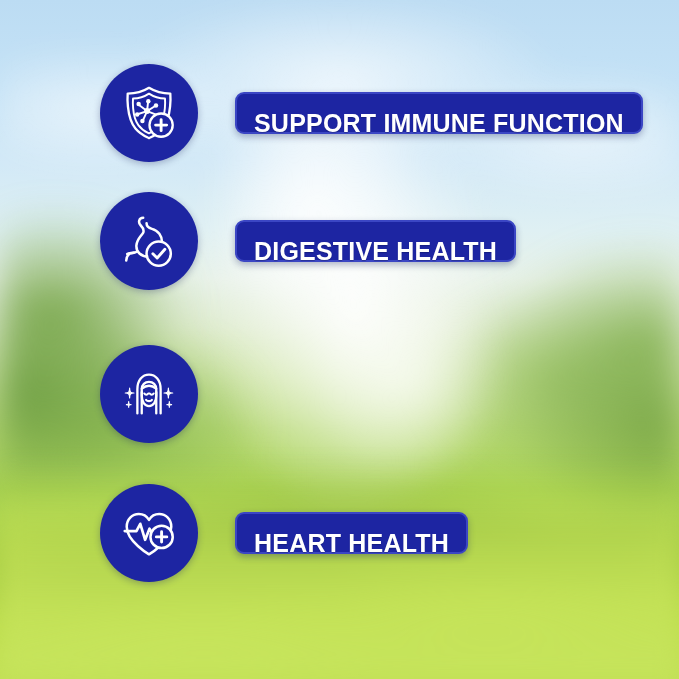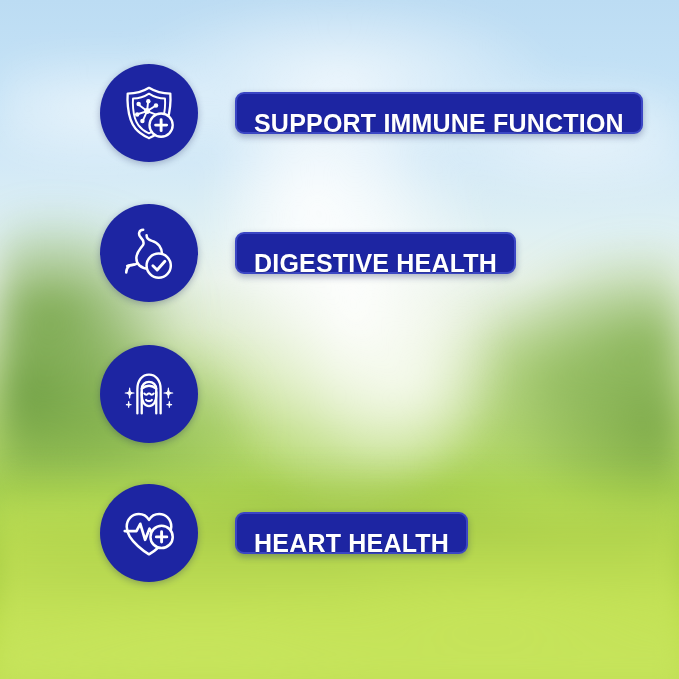--- a/index.html
+++ b/index.html
@@ -132,21 +132,21 @@
     font-size: 25px;
     letter-spacing: 0.2px;
     white-space: nowrap;
     line-height: 1;
     text-shadow: 0 1px 1px rgba(10,15,70,0.35);
     margin-top: 21px;
   }
 
   
   #row-0 { top: 64px; }
-  #row-1 { top: 204px; }
+  #row-1 { top: 192px; }
   #row-2 { top: 345px; }
   #row-3 { top: 484px; }
 </style>
 </head>
 <body>
 
 <div id="infographic">
 
   <div class="bg-layer bg-sky"></div>
   <div class="bg-layer bg-foliage"></div>

